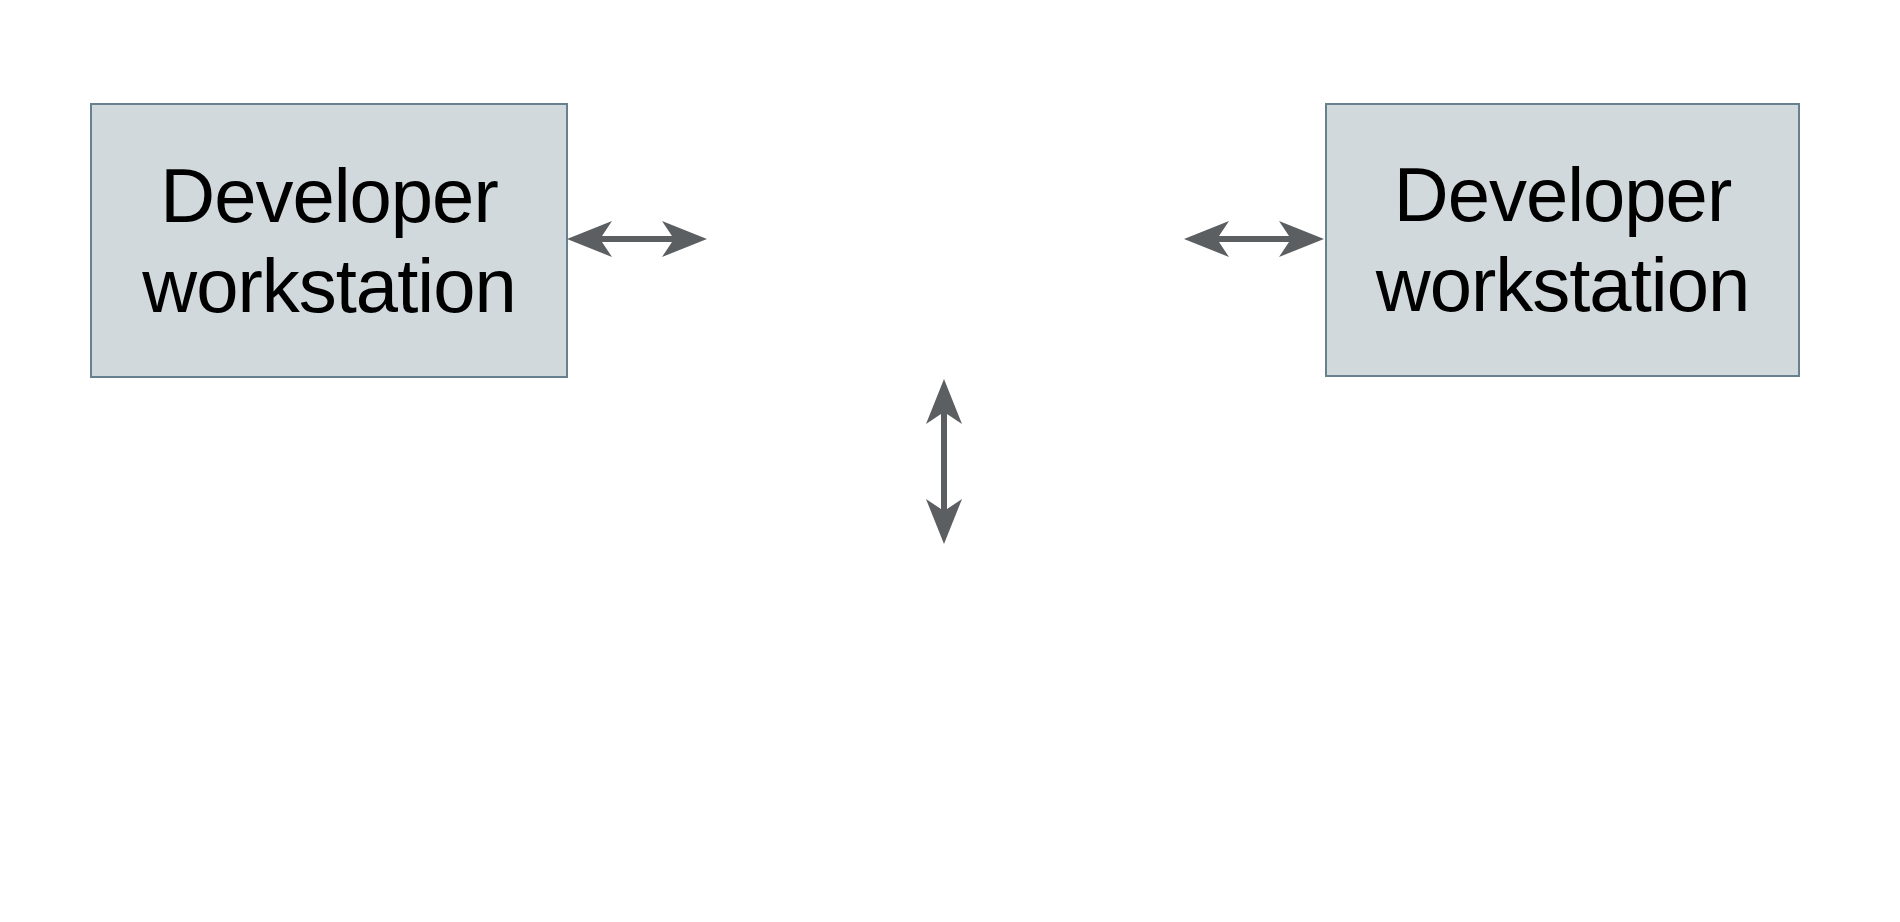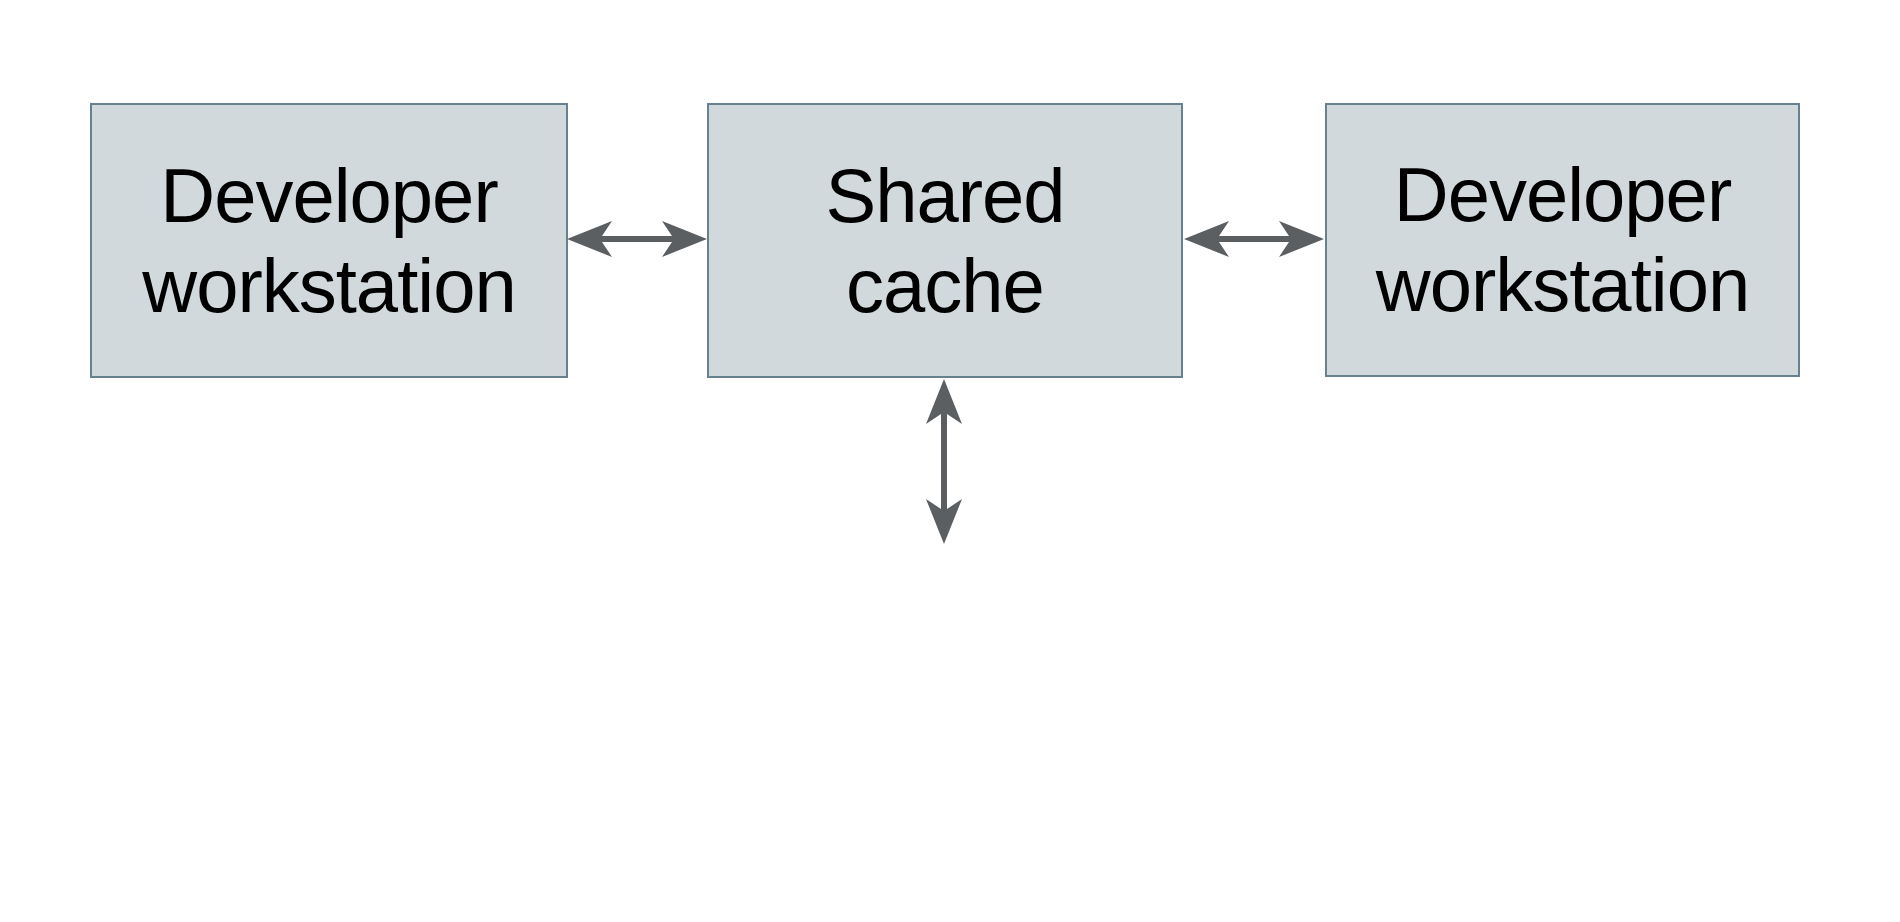--- a/index.html
+++ b/index.html
@@ -47,24 +47,20 @@
 </head>
 <body>
 
 <div class="canvas">
 
   <div class="node" style="left:90px; top:103px; width:478px; height:275px;">
     <div class="node-label">Developer
 workstation</div>
   </div>
 
-  <div class="node" style="left:707px; top:103px; width:476px; height:275px;">
-    <div class="node-label">Shared
-cache</div>
-  </div>
 
   <div class="node" style="left:1325px; top:103px; width:475px; height:274px;">
     <div class="node-label">Developer
 workstation</div>
   </div>
 
 
   <svg class="edge" style="left:567px; top:217px;" width="140" height="44" viewBox="0 0 140 44">
     <line x1="32" y1="22" x2="108" y2="22" stroke-width="6"></line>
     <polygon points="0,22 45,4 33,22 45,40"></polygon>

